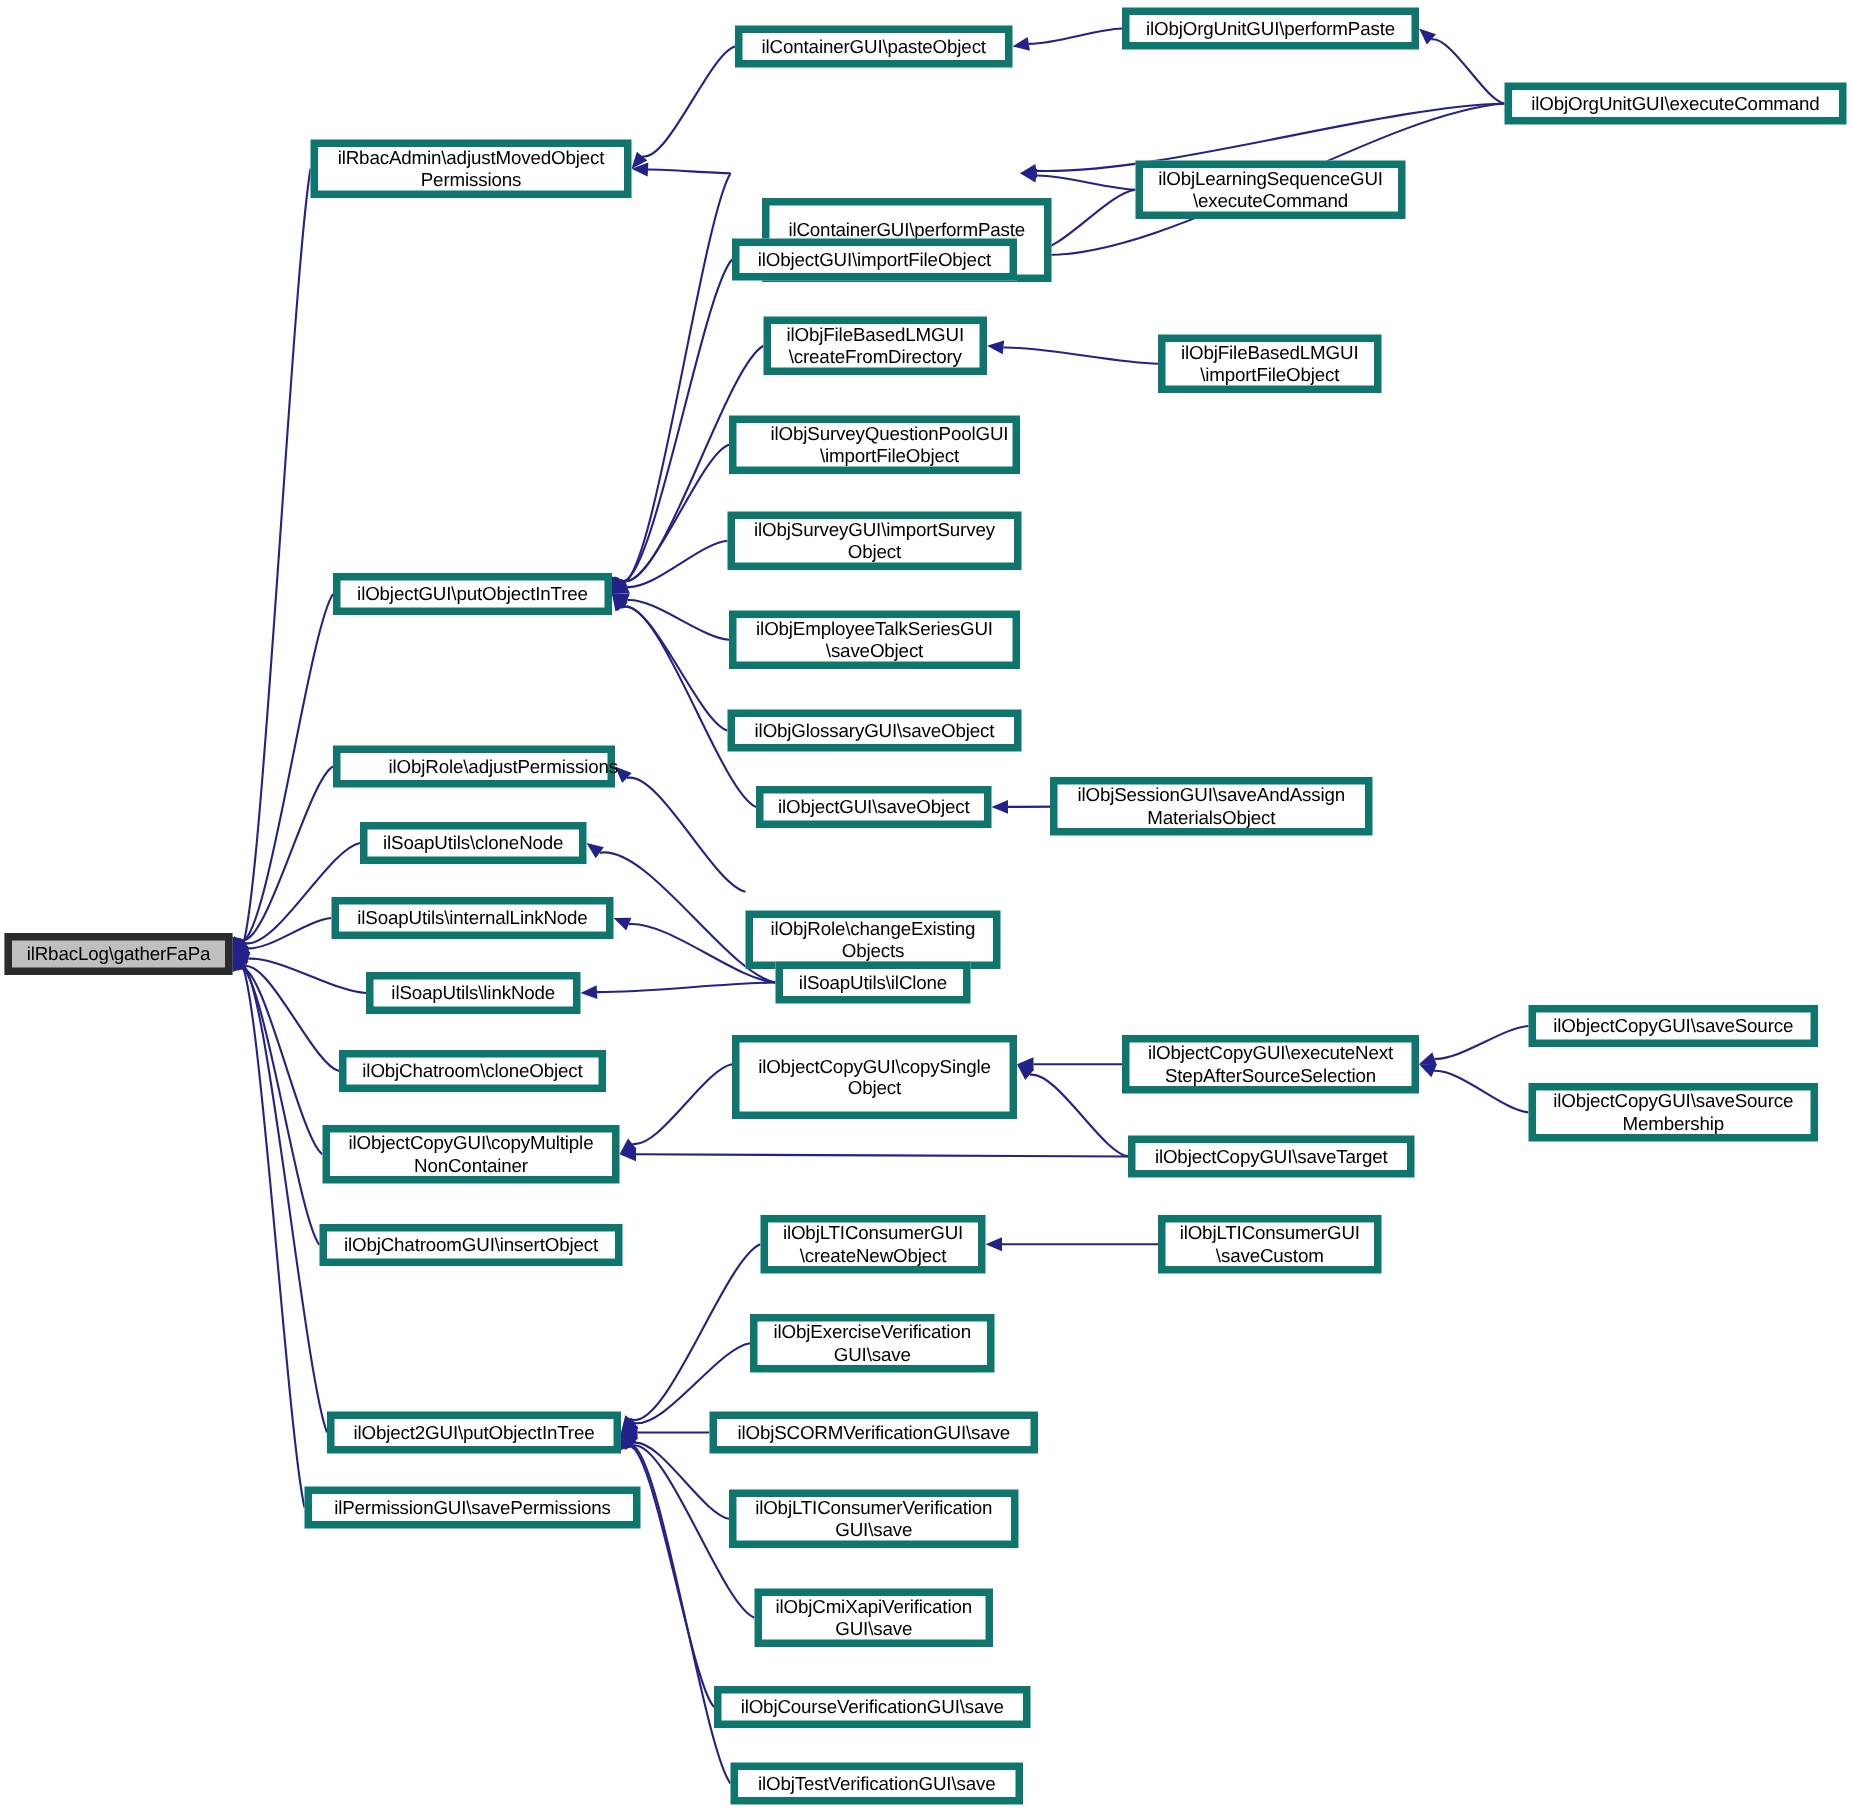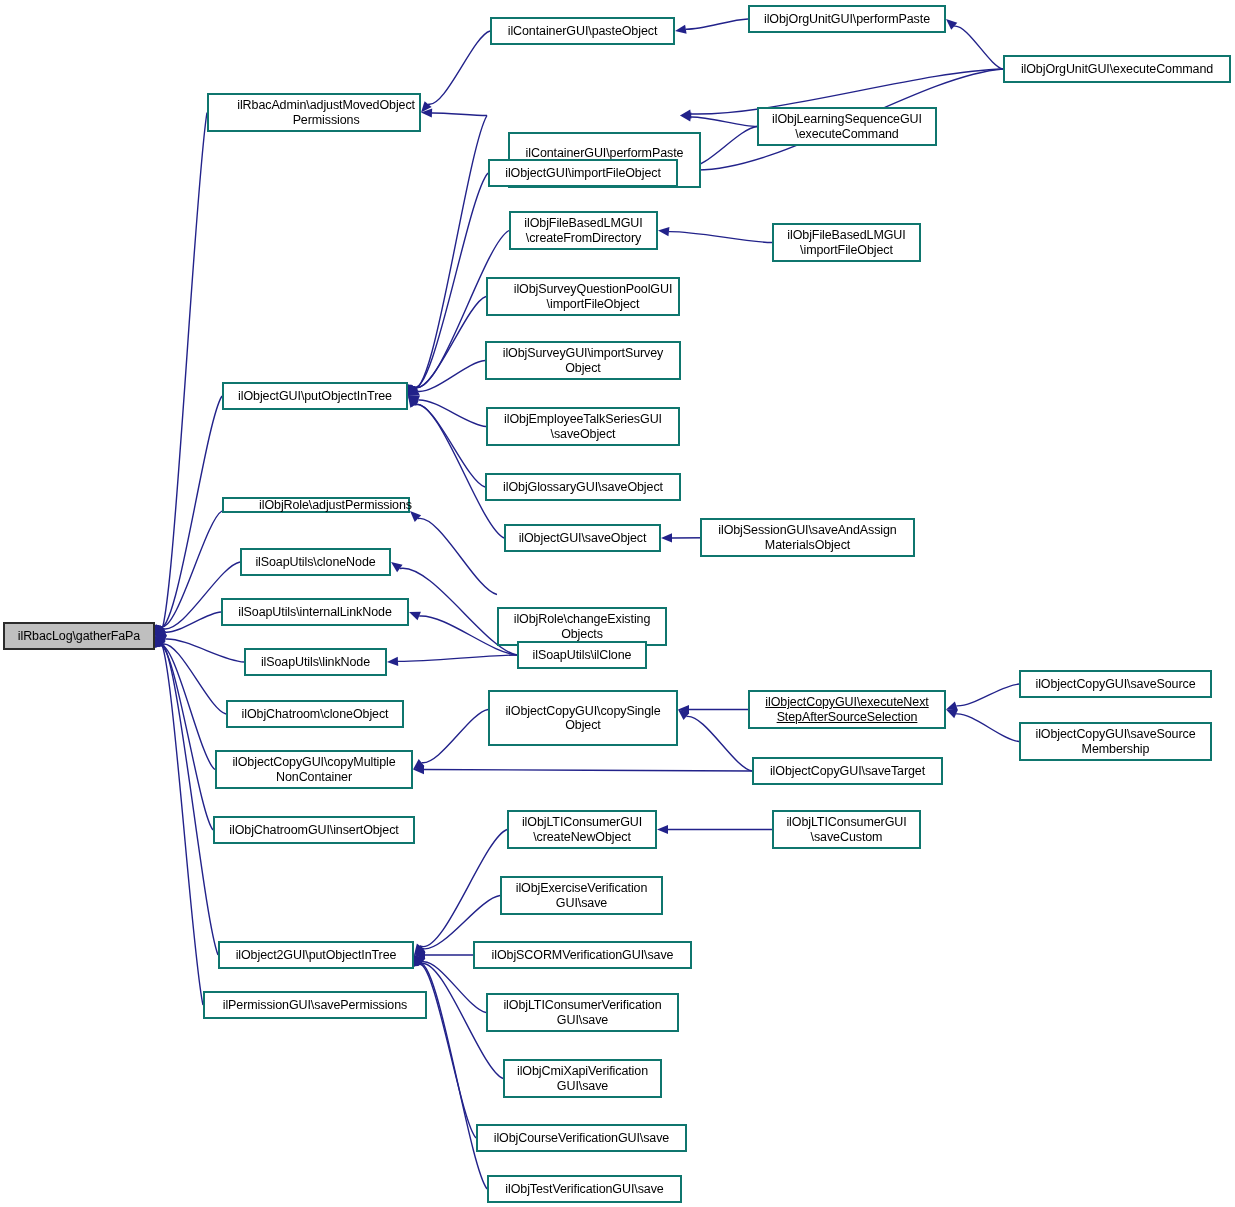--- a/index.html
+++ b/index.html
@@ -21,21 +21,21 @@
     position: absolute;
     left: 0;
     top: 0;
     width: 1235px;
     height: 1207px;
     pointer-events: none;
   }
   .node {
     position: absolute;
     box-sizing: border-box;
-    border: 2px solid #0f766e;
+    border: 5px solid #0f766e;
     background: #ffffff;
     color: #000000;
     display: flex;
     align-items: center;
     justify-content: center;
     text-align: center;
     font-size: 12.5px;
     line-height: 14.5px;
     letter-spacing: -0.1px;
     white-space: pre-line;
@@ -239,61 +239,61 @@
         <path d="M 476,1138 C 459.920667800758,1121.2595761953814 433.6090332929075,948.6778874879749 417.5297010936655,965.4183112925933" fill="none" stroke="#22228a" stroke-width="1.4"></path>
         <polygon points="414,955 413.17295273494466,966.8943681135808 421.88644945238633,963.9422544716059" fill="#22228a"></polygon>
       </g>
       <g>
         <path d="M 487,1189 C 467.82587639248,1163.5210998080097 436.4500377619927,940.0219753168674 417.2759141544727,965.5008755088576" fill="none" stroke="#22228a" stroke-width="1.4"></path>
         <polygon points="414,955 412.8846389416777,966.8708032461825 421.66718936726767,964.1309477715326" fill="#22228a"></polygon>
       </g>
     </svg>
   <div id="node-layer">
       <div class="node root" style="left: 3px; top: 622px; width: 152px; height: 28px;"><span class="node-label">ilRbacLog\gatherFaPa</span></div>
-      <div class="node" style="left: 207px; top: 93px; width: 214px; height: 39px; justify-content: flex-end;"><span class="node-label">ilRbacAdmin\adjustMovedObject
+      <div class="node" style="left: 207px; top: 93px; width: 214px; height: 39px;"><span class="node-label">ilRbacAdmin\adjustMovedObject
 Permissions</span></div>
       <div class="node" style="left: 490px; top: 17px; width: 185px; height: 28px;"><span class="node-label">ilContainerGUI\pasteObject</span></div>
       <div class="node" style="left: 508px; top: 96px; width: 193px; height: 56px; margin-top: 36px;"><span class="node-label">ilContainerGUI\performPaste
 IntoMultipleObjectsObject</span></div>
       <div class="node" style="left: 488px; top: 159px; width: 190px; height: 28px;"><span class="node-label">ilObjectGUI\importFileObject</span></div>
       <div class="node" style="left: 509px; top: 211px; width: 149px; height: 39px;"><span class="node-label">ilObjFileBasedLMGUI
 \createFromDirectory</span></div>
       <div class="node" style="left: 486px; top: 277px; width: 194px; height: 39px; padding-left: 20px;"><span class="node-label">ilObjSurveyQuestionPoolGUI
 \importFileObject</span></div>
       <div class="node" style="left: 485px; top: 341px; width: 196px; height: 39px;"><span class="node-label">ilObjSurveyGUI\importSurvey
 Object</span></div>
       <div class="node" style="left: 486px; top: 407px; width: 194px; height: 39px;"><span class="node-label">ilObjEmployeeTalkSeriesGUI
 \saveObject</span></div>
       <div class="node" style="left: 485px; top: 473px; width: 196px; height: 28px;"><span class="node-label">ilObjGlossaryGUI\saveObject</span></div>
       <div class="node" style="left: 504px; top: 524px; width: 157px; height: 28px;"><span class="node-label">ilObjectGUI\saveObject</span></div>
       <div class="node" style="left: 497px; top: 575px; width: 170px; height: 39px; margin-top: 32px;"><span class="node-label">ilObjRole\changeExisting
 Objects</span></div>
       <div class="node" style="left: 517px; top: 641px; width: 130px; height: 28px;"><span class="node-label">ilSoapUtils\ilClone</span></div>
       <div class="node" style="left: 222px; top: 382px; width: 186px; height: 28px;"><span class="node-label">ilObjectGUI\putObjectInTree</span></div>
-      <div class="node" style="left: 222px; top: 497px; width: 188px; height: 16px; padding-left: 39px;"><span class="node-label">ilObjRole\adjustPermissions</span></div>
+      <div class="node" style="left: 222px; top: 497px; width: 188px; height: 28px; padding-left: 39px;"><span class="node-label">ilObjRole\adjustPermissions</span></div>
       <div class="node" style="left: 240px; top: 548px; width: 151px; height: 28px;"><span class="node-label">ilSoapUtils\cloneNode</span></div>
       <div class="node" style="left: 221px; top: 598px; width: 188px; height: 28px;"><span class="node-label">ilSoapUtils\internalLinkNode</span></div>
       <div class="node" style="left: 244px; top: 648px; width: 143px; height: 28px;"><span class="node-label">ilSoapUtils\linkNode</span></div>
       <div class="node" style="left: 226px; top: 700px; width: 178px; height: 28px;"><span class="node-label">ilObjChatroom\cloneObject</span></div>
       <div class="node" style="left: 215px; top: 750px; width: 198px; height: 39px;"><span class="node-label">ilObjectCopyGUI\copyMultiple
 NonContainer</span></div>
       <div class="node" style="left: 213px; top: 816px; width: 202px; height: 28px;"><span class="node-label">ilObjChatroomGUI\insertObject</span></div>
       <div class="node" style="left: 218px; top: 941px; width: 196px; height: 28px;"><span class="node-label">ilObject2GUI\putObjectInTree</span></div>
       <div class="node" style="left: 203px; top: 991px; width: 224px; height: 28px;"><span class="node-label">ilPermissionGUI\savePermissions</span></div>
       <div class="node" style="left: 748px; top: 5px; width: 198px; height: 28px;"><span class="node-label">ilObjOrgUnitGUI\performPaste</span></div>
       <div class="node" style="left: 1003px; top: 55px; width: 228px; height: 28px;"><span class="node-label">ilObjOrgUnitGUI\executeCommand</span></div>
       <div class="node" style="left: 757px; top: 107px; width: 180px; height: 39px;"><span class="node-label">ilObjLearningSequenceGUI
 \executeCommand</span></div>
       <div class="node" style="left: 772px; top: 223px; width: 149px; height: 39px;"><span class="node-label">ilObjFileBasedLMGUI
 \importFileObject</span></div>
       <div class="node" style="left: 700px; top: 518px; width: 215px; height: 39px;"><span class="node-label">ilObjSessionGUI\saveAndAssign
 MaterialsObject</span></div>
       <div class="node" style="left: 488px; top: 690px; width: 190px; height: 56px;"><span class="node-label">ilObjectCopyGUI\copySingle
 Object</span></div>
-      <div class="node" style="left: 748px; top: 690px; width: 198px; height: 39px; text-decoration: underline;"><span class="node-label">ilObjectCopyGUI\executeNext
+      <div class="node" style="left: 748px; top: 690px; width: 198px; height: 39px;"><span class="node-label">ilObjectCopyGUI\executeNext
 StepAfterSourceSelection</span></div>
       <div class="node" style="left: 1019px; top: 670px; width: 193px; height: 28px;"><span class="node-label">ilObjectCopyGUI\saveSource</span></div>
       <div class="node" style="left: 1019px; top: 722px; width: 193px; height: 39px;"><span class="node-label">ilObjectCopyGUI\saveSource
 Membership</span></div>
       <div class="node" style="left: 752px; top: 757px; width: 191px; height: 28px;"><span class="node-label">ilObjectCopyGUI\saveTarget</span></div>
       <div class="node" style="left: 507px; top: 810px; width: 150px; height: 39px;"><span class="node-label">ilObjLTIConsumerGUI
 \createNewObject</span></div>
       <div class="node" style="left: 772px; top: 810px; width: 149px; height: 39px;"><span class="node-label">ilObjLTIConsumerGUI
 \saveCustom</span></div>
       <div class="node" style="left: 500px; top: 876px; width: 163px; height: 39px;"><span class="node-label">ilObjExerciseVerification

